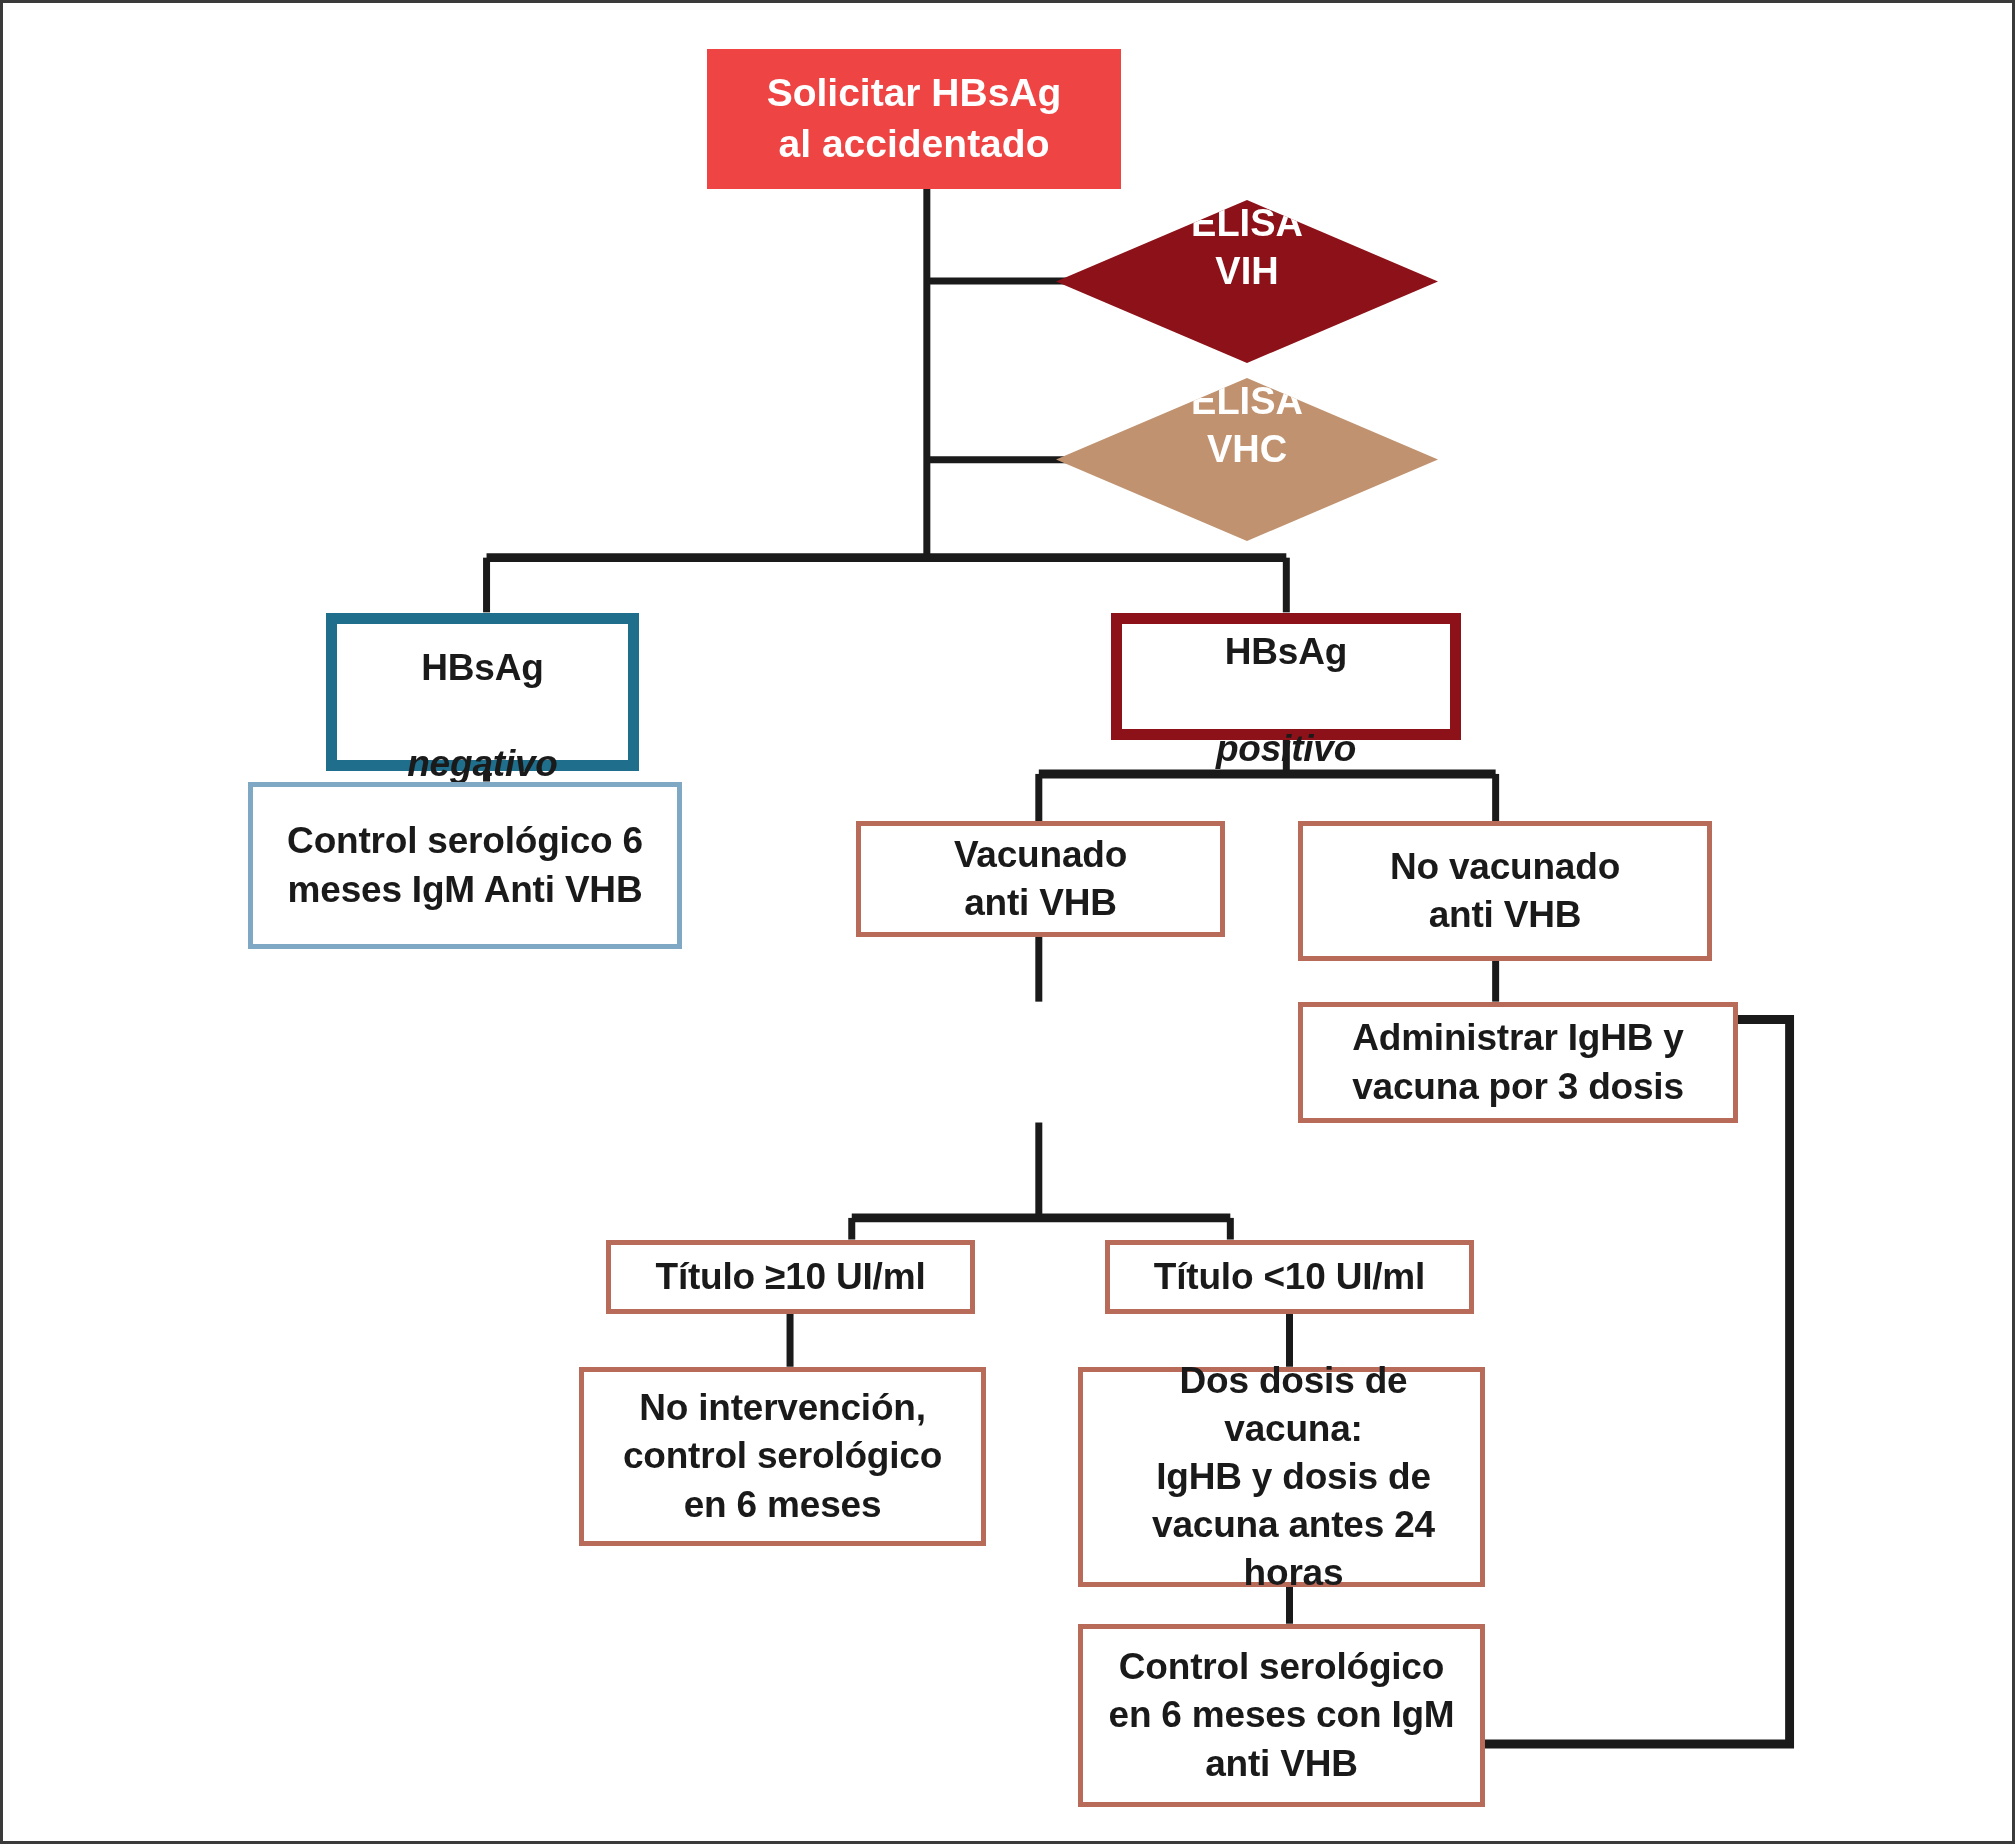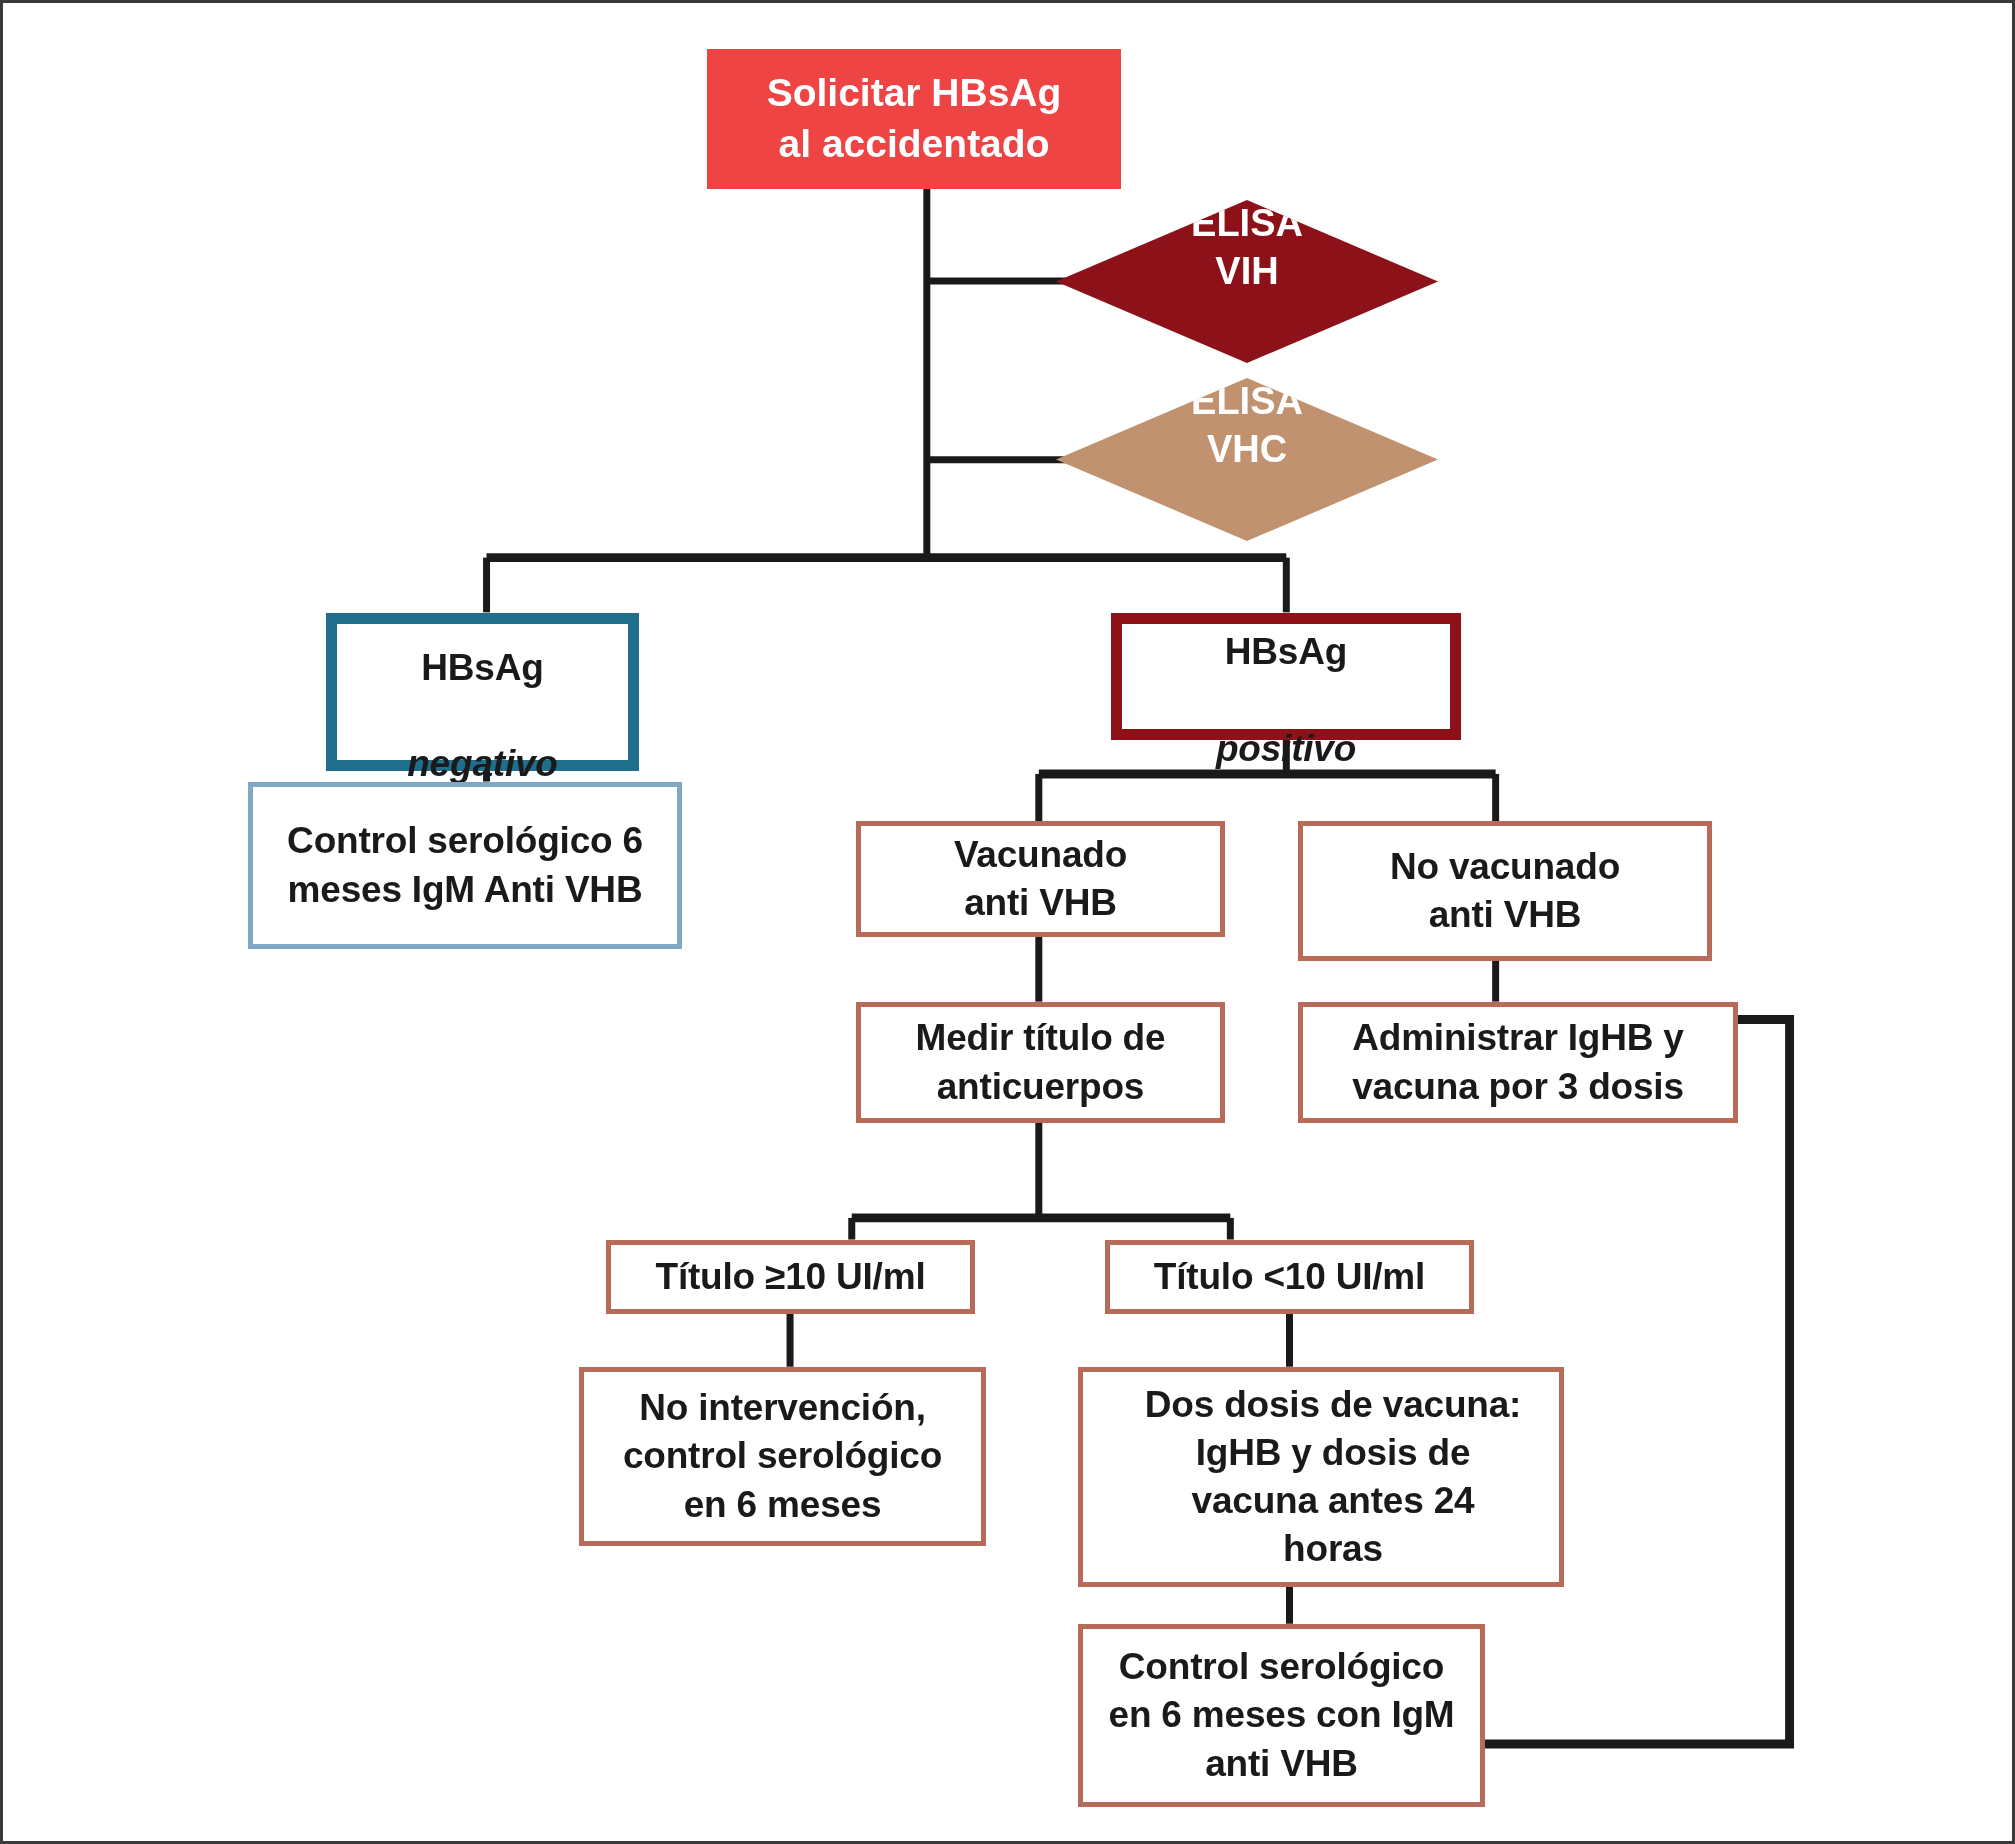--- a/index.html
+++ b/index.html
@@ -171,45 +171,41 @@
   <div class="node n-terra" style="left:853px; top:818px; width:369px; height:116px;">
     <span class="txt">Vacunado
 anti VHB</span>
   </div>
 
   <div class="node n-terra" style="left:1295px; top:818px; width:414px; height:140px;text-align:center;">
     <span class="txt">No vacunado
 anti VHB</span>
   </div>
 
-  <div class="node n-terra" style="left:853px; top:999px; width:369px; height:121px;">
-    <span class="txt">Medir título de
-anticuerpos</span>
-  </div>
 
   <div class="node n-terra" style="left:1295px; top:999px; width:440px; height:121px;">
     <span class="txt">Administrar IgHB y
 vacuna por 3 dosis</span>
   </div>
 
   <div class="node n-terra" style="left:592px; top:1237px; width:369px; height:74px;margin-left:11px;">
     <span class="txt">Título ≥10 UI/ml</span>
   </div>
 
   <div class="node n-terra" style="left:1102px; top:1237px; width:369px; height:74px;">
     <span class="txt">Título &lt;10 UI/ml</span>
   </div>
 
   <div class="node n-terra" style="left:576px; top:1364px; width:407px; height:179px;">
     <span class="txt">No intervención,
 control serológico
 en 6 meses</span>
   </div>
 
-  <div class="node n-terra" style="left:1075px; top:1364px; width:486px; height:220px;padding-left:24px;">
+  <div class="node n-terra" style="left:1075px; top:1364px; width:407px; height:220px;padding-left:24px;">
     <span class="txt">Dos dosis de vacuna:
 IgHB y dosis de
 vacuna antes  24
 horas</span>
   </div>
 
   <div class="node n-terra" style="left:1075px; top:1621px; width:407px; height:183px;">
     <span class="txt">Control serológico
 en 6 meses con IgM
 anti VHB</span>

